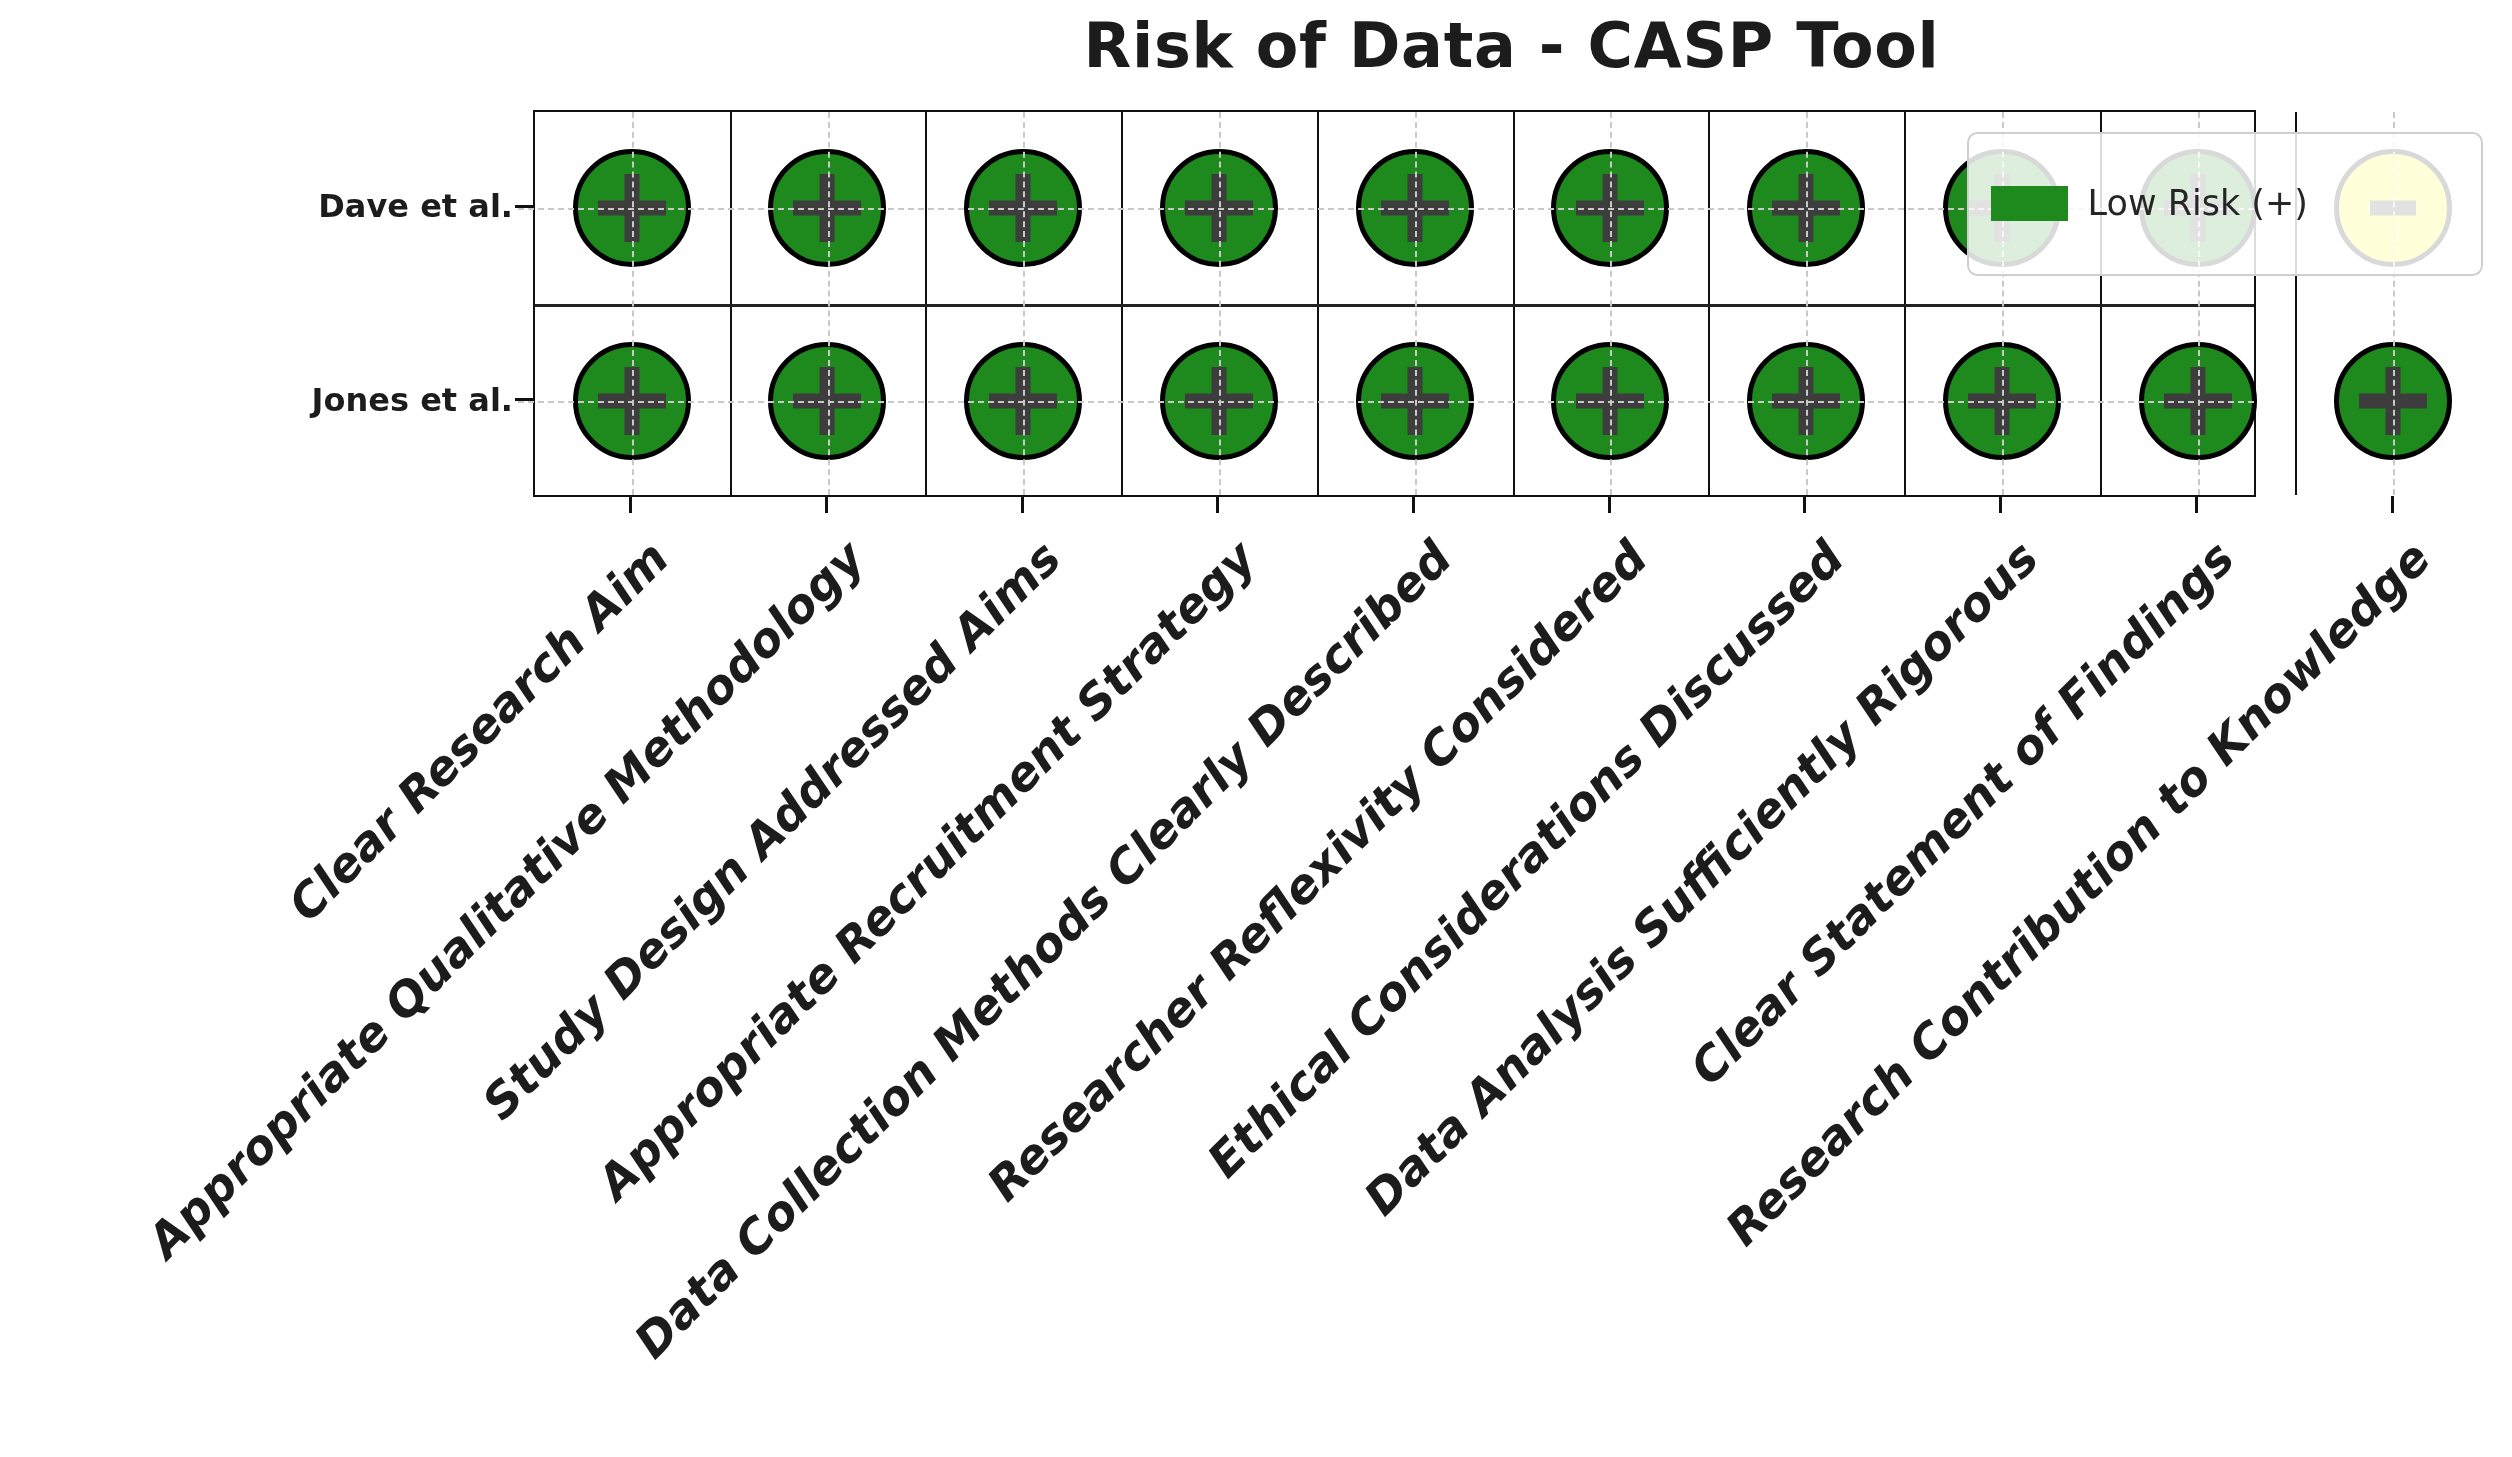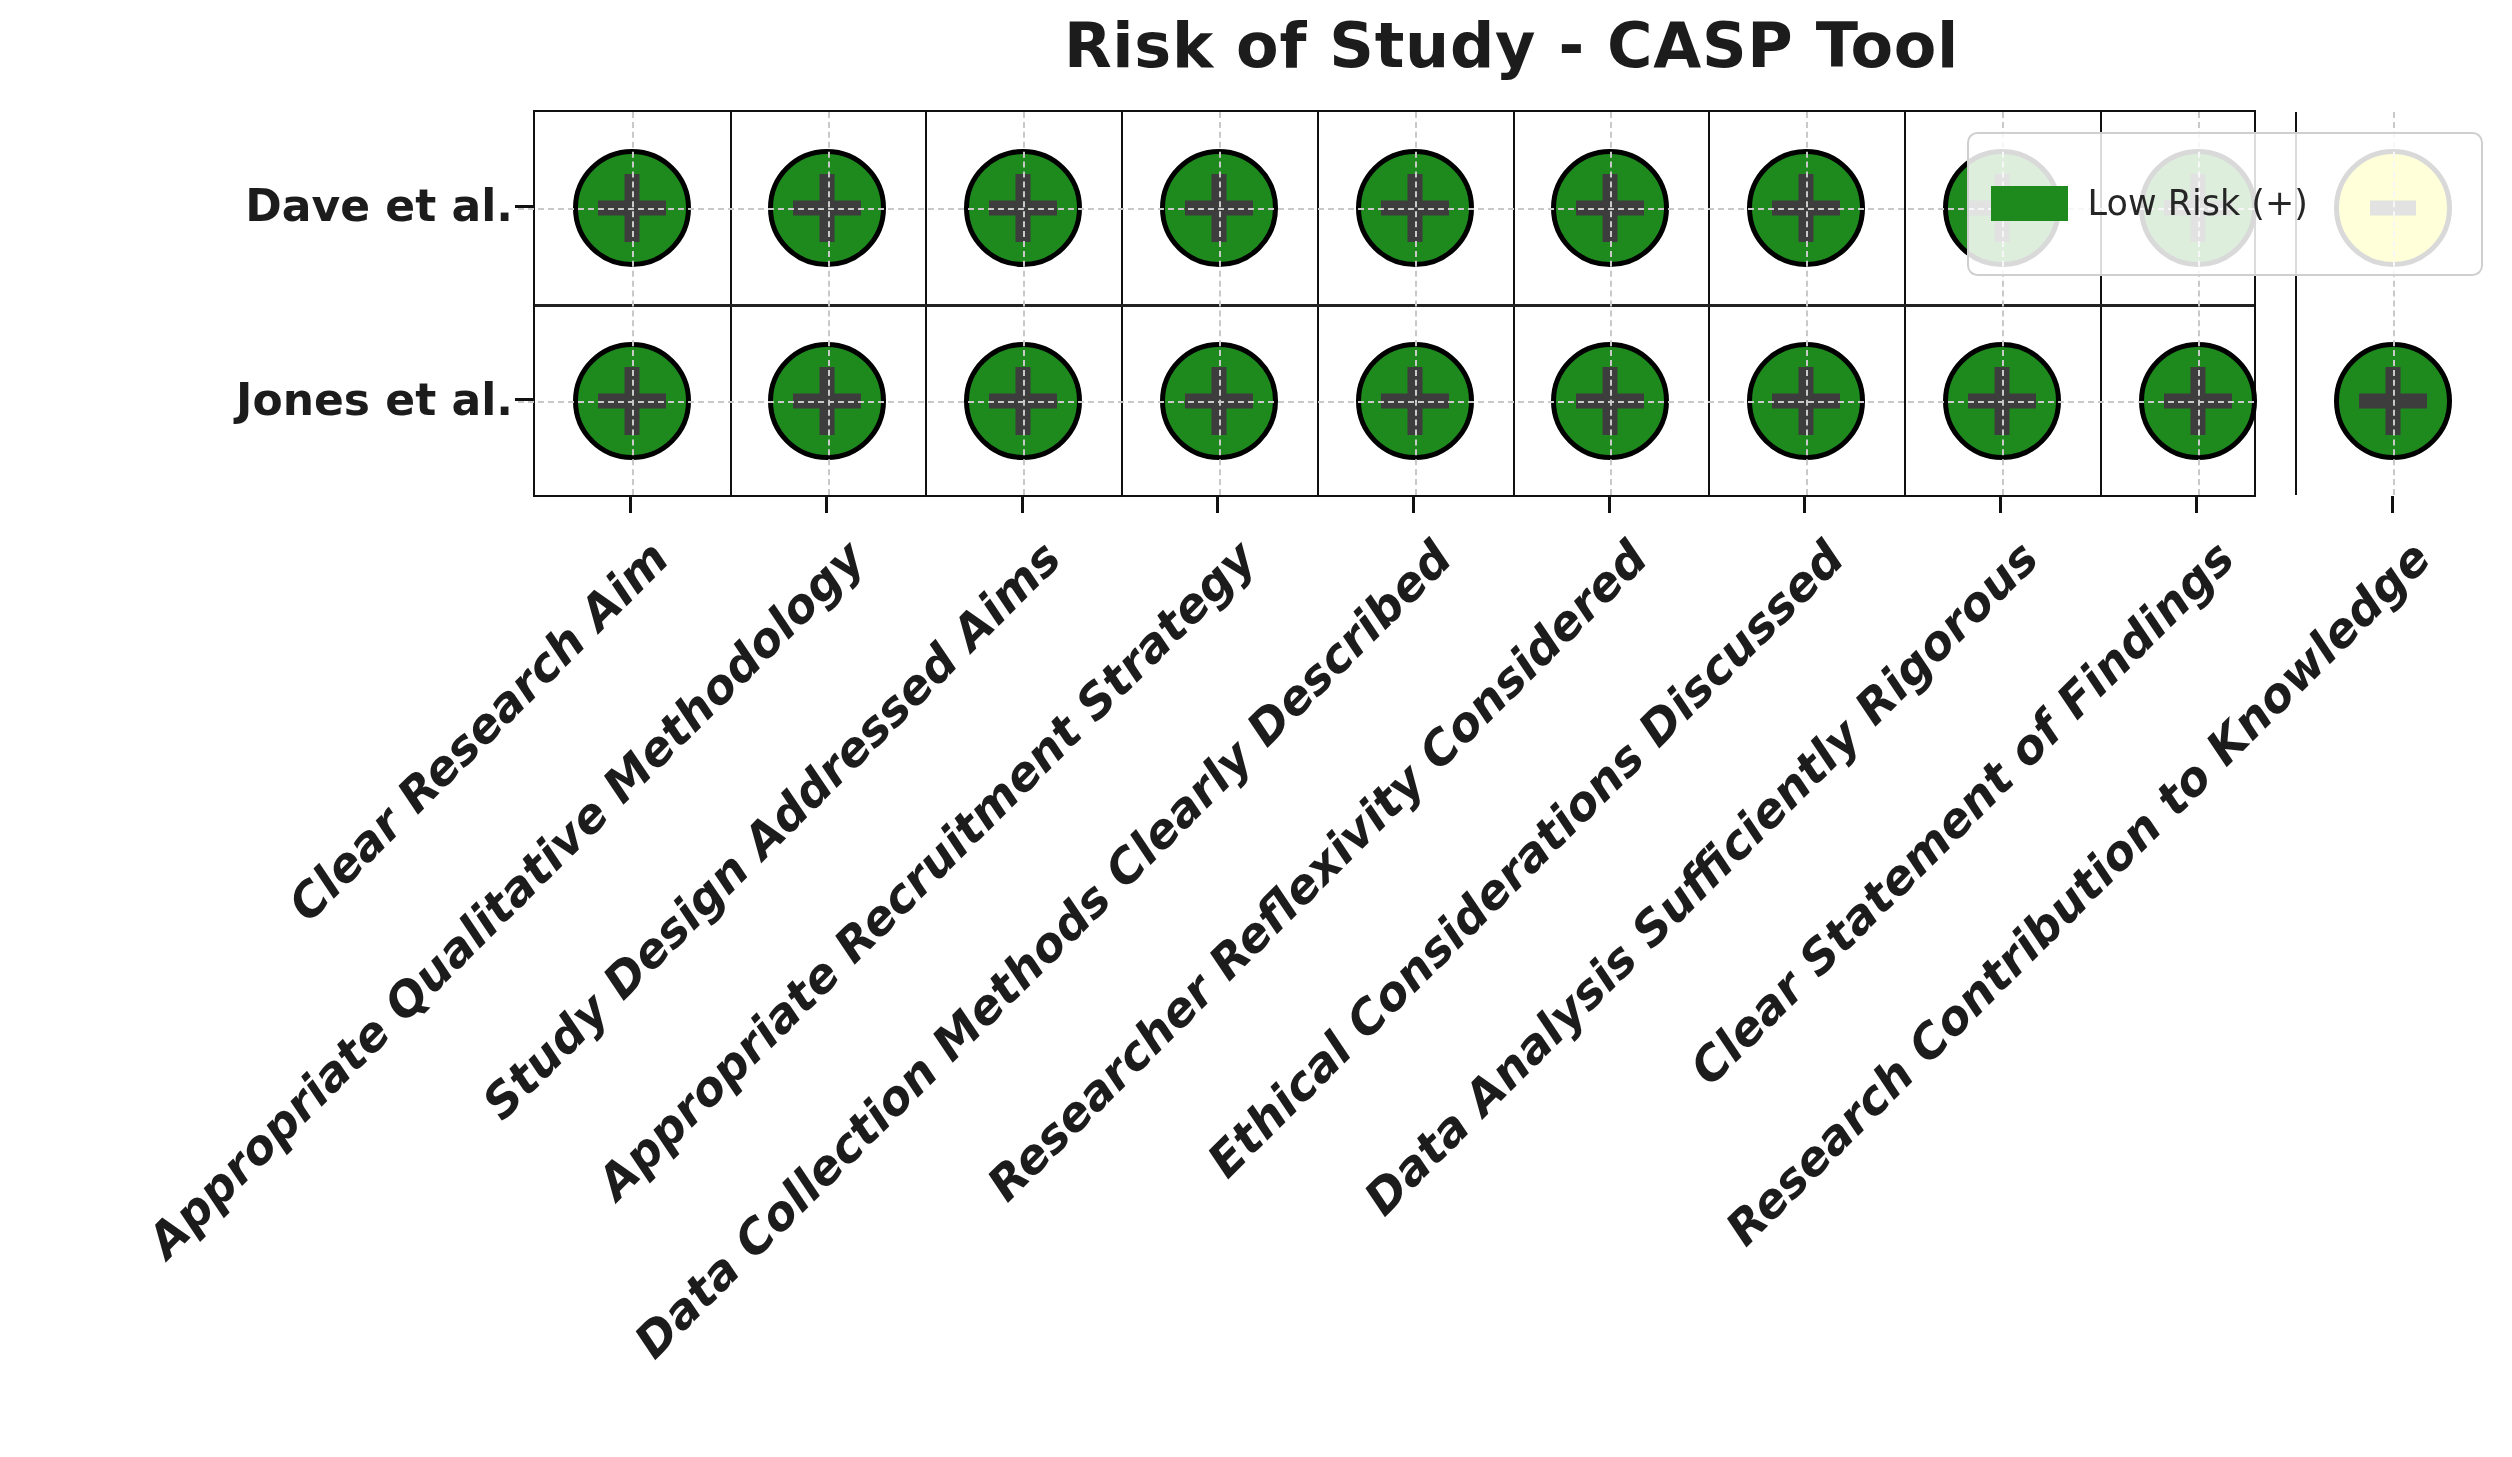--- a/index.html
+++ b/index.html
@@ -13,39 +13,39 @@
   .hborder{position:absolute;left:0;right:0;height:2.6px;background:#222;z-index:6;}
   .gv{position:absolute;top:0;bottom:0;width:0;border-left:2px dashed #c9c9c9;z-index:7;}
   .gh{position:absolute;left:-17px;right:0;height:0;border-top:2px dashed #c9c9c9;z-index:7;}
   .circle{position:absolute;width:108px;height:108px;border:5.9px solid #000;border-radius:50%;
           box-sizing:content-box;z-index:3;}
   .mh{position:absolute;left:50%;top:50%;transform:translate(-50%,-50%);
           width:68px;height:15px;background:#3d3d3d;}
   .mv{position:absolute;left:50%;top:50%;transform:translate(-50%,-50%);
           width:15px;height:68px;background:#3d3d3d;}
   .ylabel{position:absolute;left:26px;width:487px;text-align:right;
-          font-size:44px;font-weight:bold;color:#1c1c1c;line-height:60px;}
+          font-size:32px;font-weight:bold;color:#1c1c1c;line-height:60px;}
   .xlabel{position:absolute;white-space:nowrap;transform:rotate(-45deg);
           transform-origin:100% 0;font-size:47px;font-weight:bold;font-style:italic;
           color:#1c1c1c;}
   .ytick{position:absolute;width:18.3px;height:3.3px;background:#111;}
   .xtick{position:absolute;width:3.3px;height:17px;background:#111;}
   #legend{position:absolute;left:1432px;top:19.6px;width:516px;height:144px;
           background:rgba(255,255,255,0.85);border:2px solid #cfcfcf;border-radius:10.4px;
           box-sizing:border-box;z-index:10;display:flex;flex-direction:column;
           justify-content:center;gap:17px;padding:0 22px;}
   .lrow{display:flex;align-items:center;gap:19.6px;}
   .lswatch{width:77px;height:35px;flex:0 0 auto;}
   .llabel{font-size:35px;color:#262626;line-height:1;}
 </style>
 </head>
 <body>
 
 <div id="figure">
-  <div id="chart-title">Risk of Study - CASP Tool</div>
+  <div id="chart-title">Risk of Data - CASP Tool</div>
 
   <div id="plot">
     <div id="legend">
       <div class="lrow">
         <span class="lswatch" style="background: rgb(30, 138, 30);"></span>
         <span class="llabel">Low Risk (+)</span>
       </div>
     </div>
   <div class="vborder" style="left: 195px;"></div>
       <div class="vborder" style="left: 390px;"></div>

